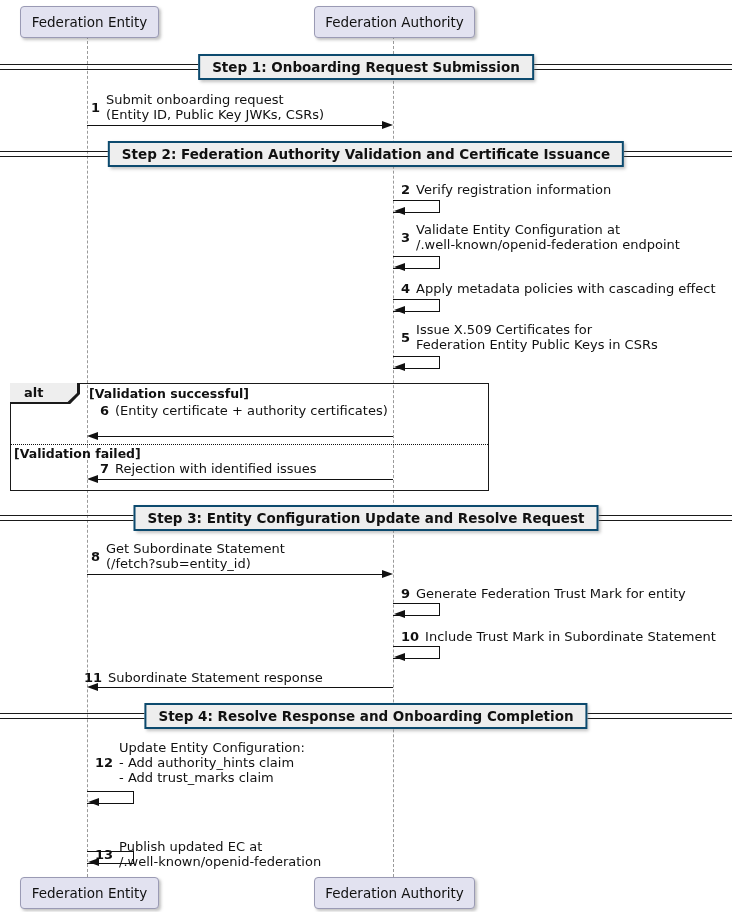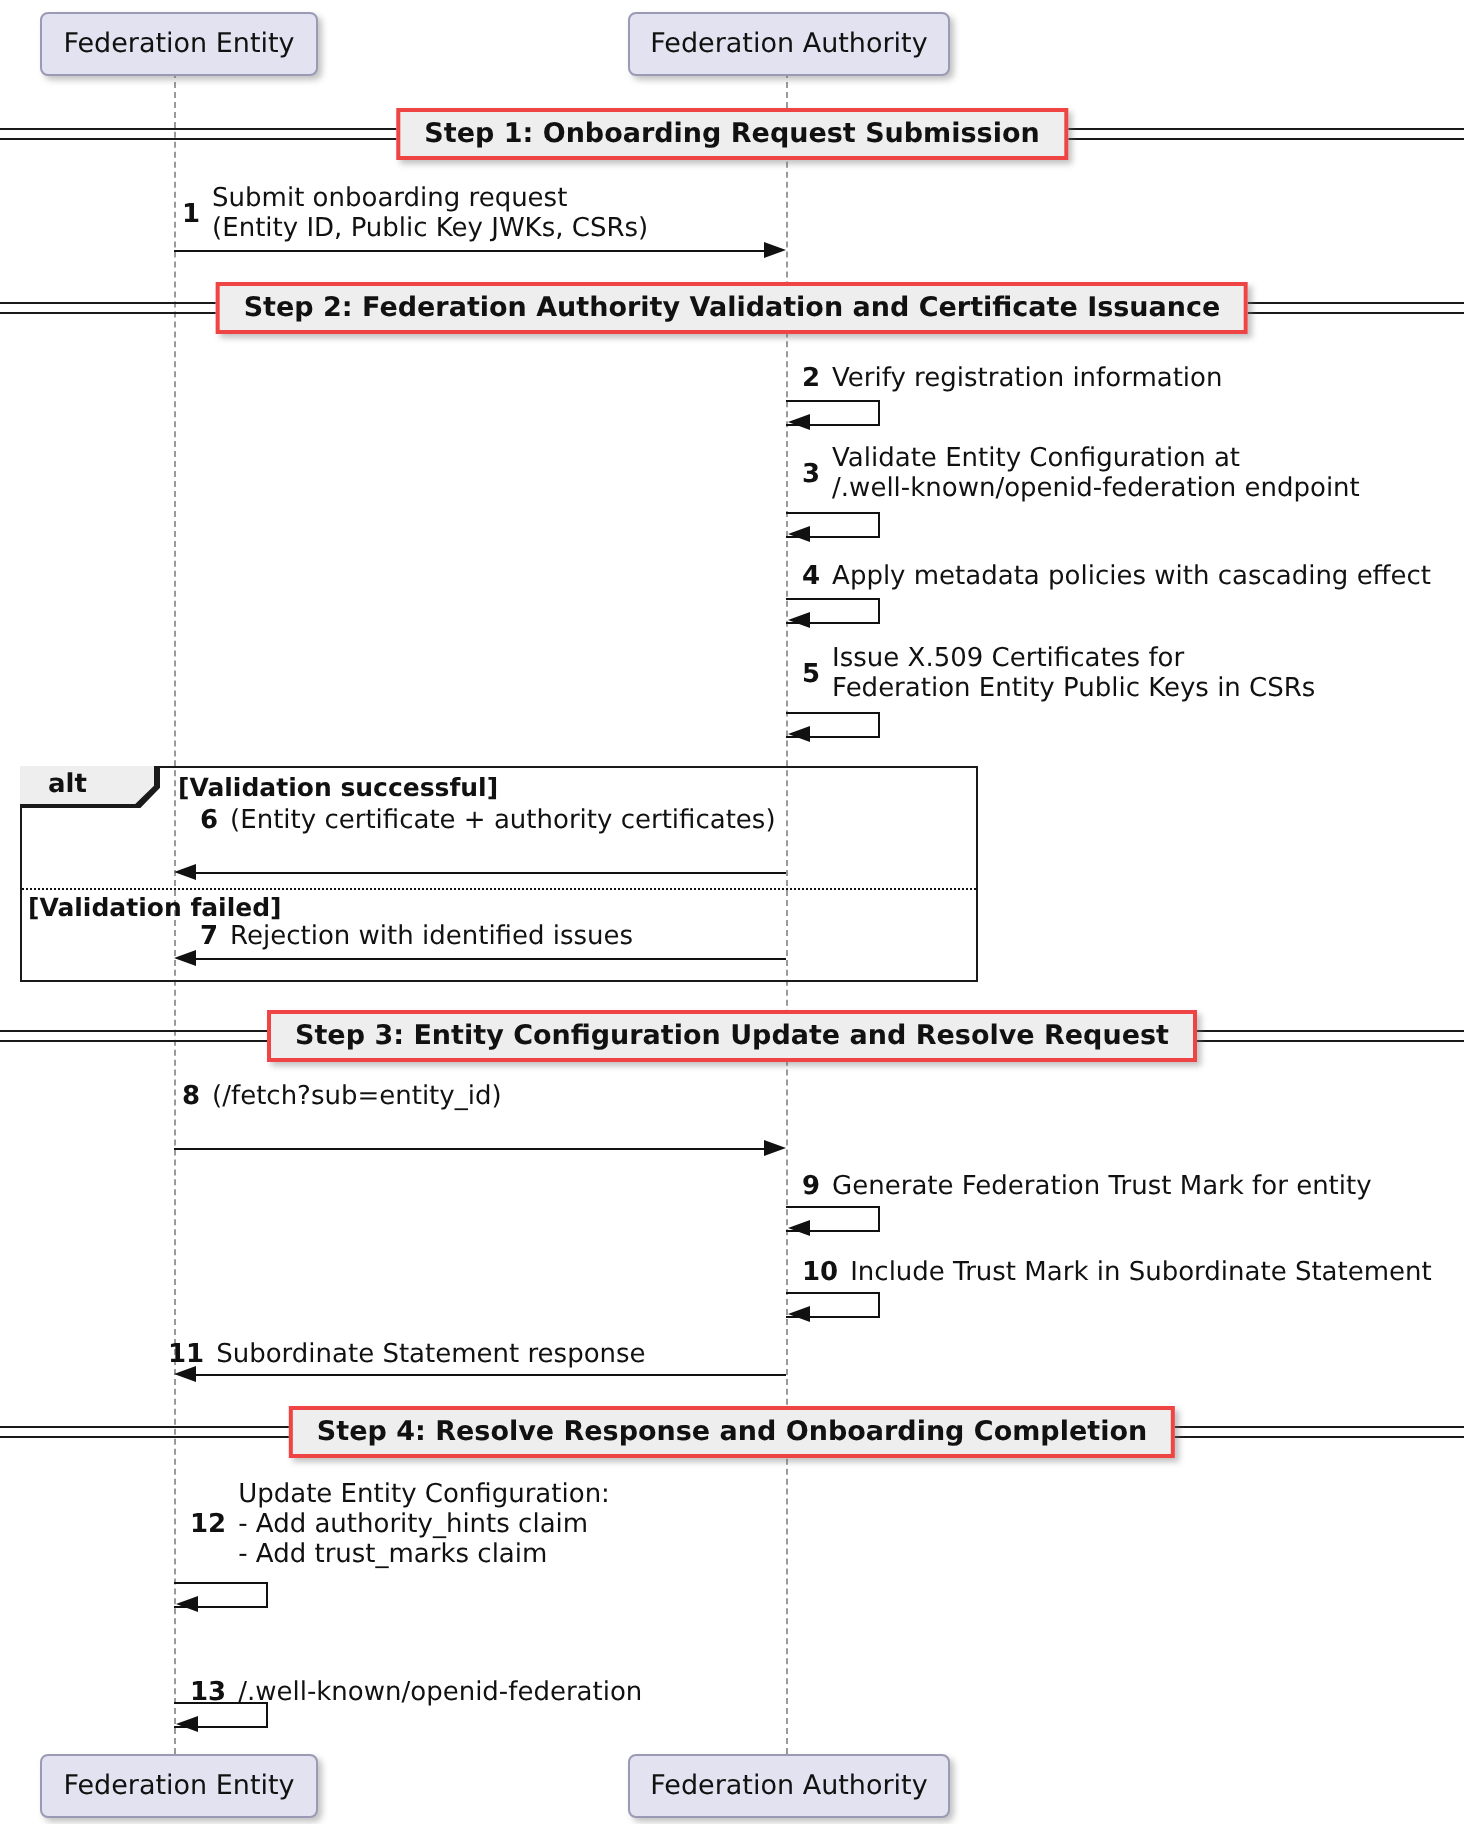--- a/index.html
+++ b/index.html
@@ -11,21 +11,21 @@
   .lifeline{position:absolute;top:36px;height:841px;width:0;border-left:1px dashed #9a9a9a;}
   .participant{
     position:absolute;height:30px;background:#E2E2F0;border:1px solid #9a9ab4;
     border-radius:4px;display:flex;align-items:center;justify-content:center;
     box-shadow:2px 2px 3px rgba(120,120,120,.45);font-size:13.5px;white-space:nowrap;
   }
   .divline{position:absolute;left:0;width:732px;height:4px;
     border-top:1.5px solid #1a1a1a;border-bottom:1.5px solid #1a1a1a;}
   .divlabel{
     position:absolute;left:50%;transform:translateX(-50%);background:#EEEEEE;
-    border:2px solid #ef4444;padding:3px 12px;font-weight:bold;white-space:nowrap;
+    border:2px solid #0c4a6e;padding:3px 12px;font-weight:bold;white-space:nowrap;
     box-shadow:2px 2px 3px rgba(120,120,120,.45);font-size:13.5px;z-index:3;
   }
   .msg-label{position:absolute;display:flex;align-items:center;gap:6px;line-height:15px;white-space:nowrap;z-index:2;}
   .msg-label .num{font-weight:bold;}
   .lines{display:flex;flex-direction:column;}
   .arrow{position:absolute;height:0;border-top:1.3px solid #111;z-index:1;}
   .ah-r{position:absolute;width:0;height:0;border-left:11px solid #111;
     border-top:4.5px solid transparent;border-bottom:4.5px solid transparent;z-index:2;}
   .ah-l{position:absolute;width:0;height:0;border-right:11px solid #111;
     border-top:4.5px solid transparent;border-bottom:4.5px solid transparent;z-index:2;}
@@ -142,20 +142,21 @@
   <div class="ah-l" style="left:87px;top:475px;"></div>
 
   <div class="divline" style="top:515px;"></div>
   <div class="divlabel" style="top:505px;">
     <span>Step 3: Entity Configuration Update and Resolve Request</span>
   </div>
 
   <div class="msg-label" style="left:91px;top:541px;">
     <span class="num">8</span>
     <span class="lines">
+      <span>Get Subordinate Statement</span>
       <span>(/fetch?sub=entity_id)</span>
     </span>
   </div>
   <div class="arrow" style="left:87px;top:574px;width:296px;"></div>
   <div class="ah-r" style="left:382px;top:570px;"></div>
 
   <div class="msg-label" style="left:401px;top:586px;">
     <span class="num">9</span>
     <span class="lines">
         <span>Generate Federation Trust Mark for entity</span>
@@ -194,20 +195,21 @@
       <span>- Add authority_hints claim</span>
       <span>- Add trust_marks claim</span>
     </span>
   </div>
   <div class="selfloop" style="left:87px;top:791px;"></div>
   <div class="ah-l" style="left:88px;top:798px;"></div>
 
   <div class="msg-label" style="left:95px;top:816px;margin-top:23px;">
     <span class="num">13</span>
     <span class="lines">
+      <span>Publish updated EC at</span>
       <span>/.well-known/openid-federation</span>
     </span>
   </div>
   <div class="selfloop" style="left:87px;top:851px;"></div>
   <div class="ah-l" style="left:88px;top:858px;"></div>
 
   <div class="participant" style="left:20px;top:877px;width:137px;">
     <span>Federation Entity</span>
   </div>
   <div class="participant" style="left:314px;top:877px;width:159px;">

